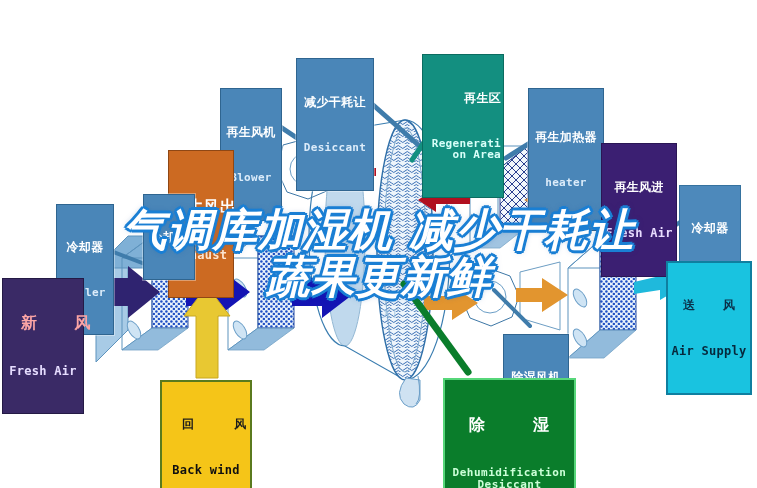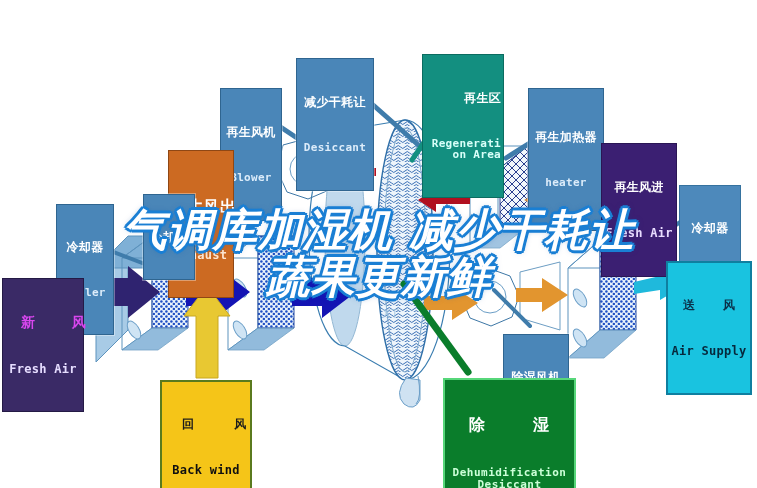--- a/index.html
+++ b/index.html
@@ -78,21 +78,21 @@
     border:1px solid #2a1554;
   }
   .lbl.purple .cn{color:#ffffff;font-size:12px;}
   .lbl.purple .en{color:#e8dcff;font-size:12px;}
 
   
   .lbl.purple2{
     background:#3a2a66;
     border:1px solid #241a45;
   }
-  .lbl.purple2 .cn{color:#d946ef;font-size:14px;letter-spacing:16px;text-indent:16px;}
+  .lbl.purple2 .cn{color:#fca5a5;font-size:16px;letter-spacing:16px;text-indent:16px;}
   .lbl.purple2 .en{color:#e6ddff;font-size:12px;}
 
   
   .lbl.yellow{
     background:#f5c518;
     border:2px solid #5a7a1e;
   }
   .lbl.yellow .cn{color:#1c1c1c;font-size:12px;letter-spacing:18px;text-indent:18px;}
   .lbl.yellow .en{color:#101010;font-size:12px;}
 

